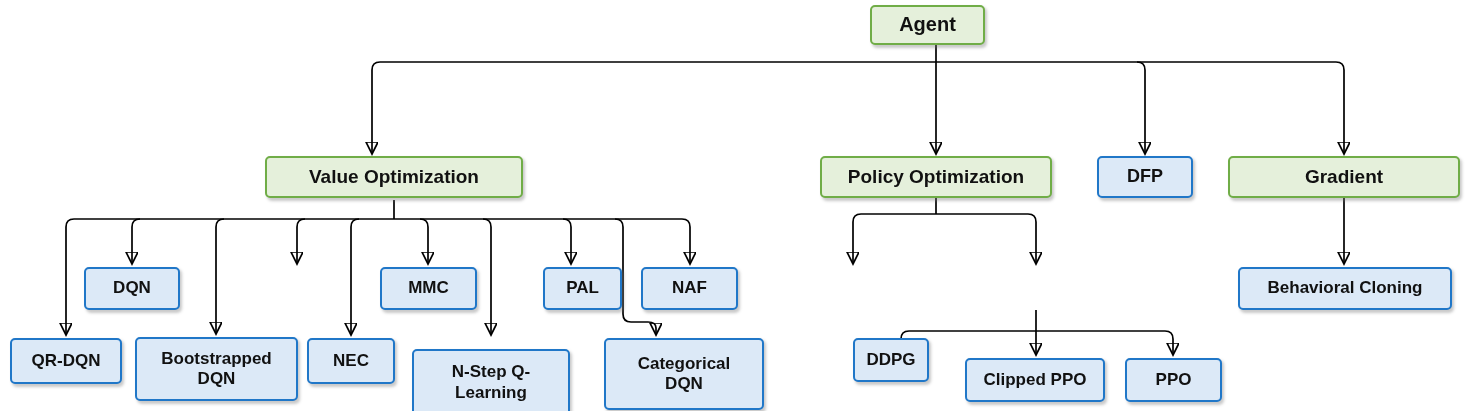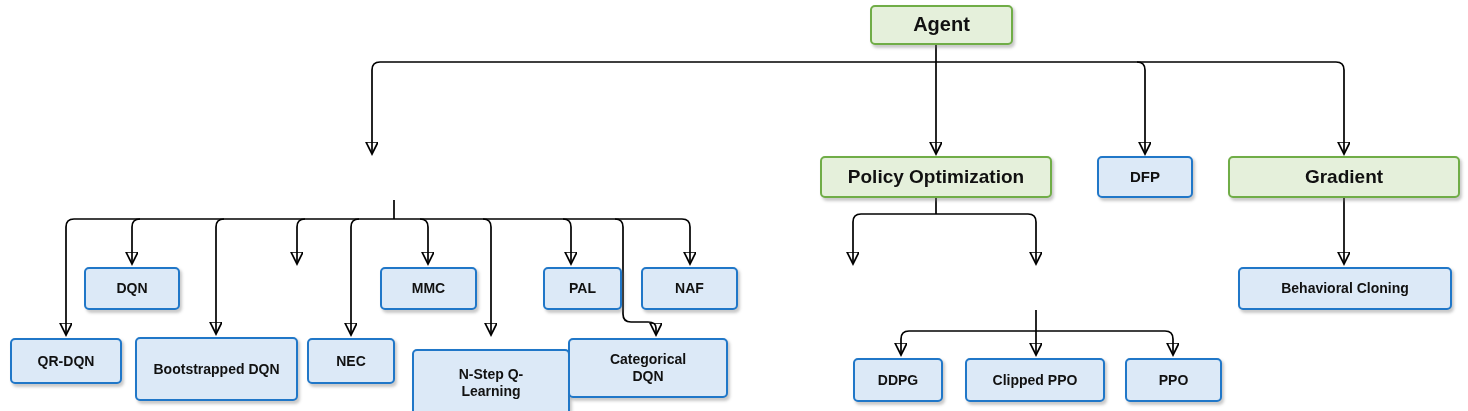--- a/index.html
+++ b/index.html
@@ -17,21 +17,21 @@
   .edges path{fill:none;stroke:var(--connector);stroke-width:1.7px;}
   .node{
     position:absolute; box-sizing:border-box;
     display:flex; align-items:center; justify-content:center;
     text-align:center; font-weight:bold; color:var(--text);
     border-radius:5px; line-height:1.18;
     box-shadow:2px 2.5px 3px rgba(120,120,120,0.40);
   }
   .node span{display:inline-block;}
   .green{background:var(--green-fill); border:2.5px solid var(--green-border); font-size:19px;}
-  .blue {background:var(--blue-fill);  border:2.5px solid var(--blue-border);  font-size:14px;}
+  .blue {background:var(--blue-fill);  border:2.5px solid var(--blue-border);  font-size:17px;}
   .root{font-size:20px;}
 </style>
 </head>
 <body>
 
 <div class="canvas">
 
   <svg class="edges" viewBox="0 0 1468 411">
     <defs>
       <marker id="arrow" markerUnits="userSpaceOnUse" markerWidth="14" markerHeight="14" refX="11" refY="6" orient="auto">
@@ -64,28 +64,31 @@
 
     <path d="M1036,310 V331"></path>
     <path d="M909,331 H1165"></path>
     <path d="M909,331 Q901,331 901,339 V354" marker-end="url(#arrow)"></path>
     <path d="M1036,331 V354" marker-end="url(#arrow)"></path>
     <path d="M1165,331 Q1173,331 1173,339 V354" marker-end="url(#arrow)"></path>
 
     <path d="M1344,198 V263" marker-end="url(#arrow)"></path>
   </svg>
 
-  <div class="node green root" style="left:870px;top:5px;width:143px;height:40px">
+  <div class="node green root" style="left:870px;top:5px;width:115px;height:40px">
     <span>Agent</span>
   </div>
 
+  <div class="node green" style="left:265px;top:156px;width:258px;height:42px">
+    <span>Value Optimization</span>
+  </div>
   <div class="node green" style="left:820px;top:156px;width:232px;height:42px">
     <span>Policy Optimization</span>
   </div>
-  <div class="node blue" style="left:1097px;top:156px;width:96px;height:42px;font-size:15px">
+  <div class="node blue" style="left:1097px;top:156px;width:96px;height:42px;font-size:18px">
     <span>DFP</span>
   </div>
   <div class="node green" style="left:1228px;top:156px;width:232px;height:42px">
     <span>Gradient</span>
   </div>
 
   <div class="node blue" style="left:84px;top:267px;width:96px;height:43px">
     <span>DQN</span>
   </div>
   <div class="node blue" style="left:380px;top:267px;width:97px;height:43px">
@@ -103,26 +106,26 @@
   </div>
   <div class="node blue" style="left:135px;top:337px;width:163px;height:64px">
     <span style="max-width:130px">Bootstrapped DQN</span>
   </div>
   <div class="node blue" style="left:307px;top:338px;width:88px;height:46px">
     <span>NEC</span>
   </div>
   <div class="node blue" style="left:412px;top:349px;width:158px;height:67px">
     <span style="max-width:112px">N-Step Q-Learning</span>
   </div>
-  <div class="node blue" style="left:568px;top:338px;width:160px;height:60px">
+  <div class="node blue" style="left:604px;top:338px;width:160px;height:72px">
     <span style="max-width:105px">Categorical DQN</span>
   </div>
 
 
-  <div class="node blue" style="left:853px;top:358px;width:90px;height:44px">
+  <div class="node blue" style="left:853px;top:338px;width:76px;height:44px">
     <span>DDPG</span>
   </div>
   <div class="node blue" style="left:1125px;top:358px;width:97px;height:44px">
     <span>PPO</span>
   </div>
   <div class="node blue" style="left:965px;top:358px;width:140px;height:44px">
     <span>Clipped PPO</span>
   </div>
 
   <div class="node blue" style="left:1238px;top:267px;width:214px;height:43px">

